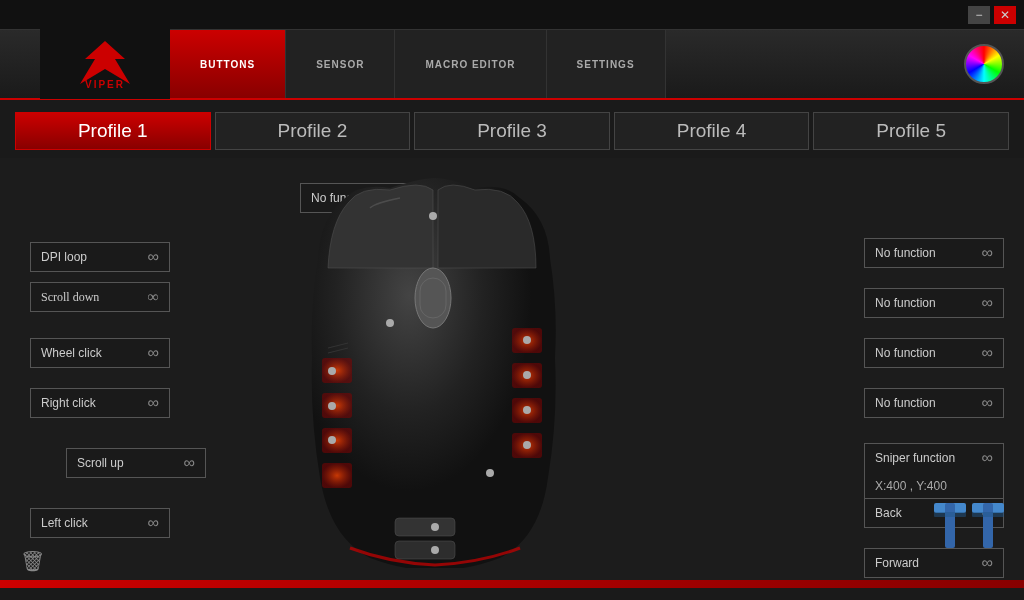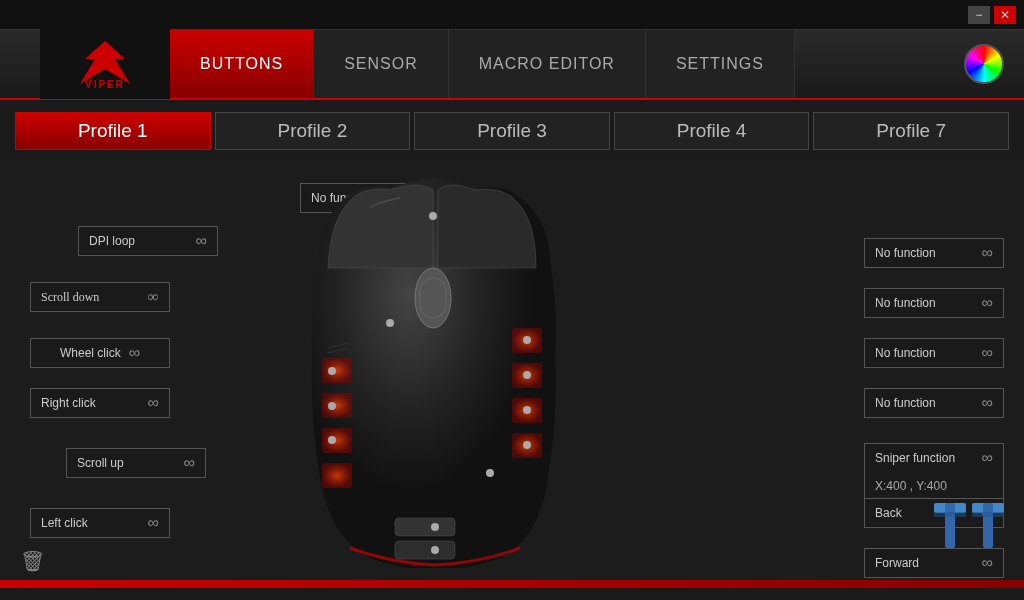--- a/index.html
+++ b/index.html
@@ -59,22 +59,22 @@
     .nav-tabs {
       display: flex;
       height: 100%;
       flex: 1;
     }
     .nav-tab {
       padding: 0 30px;
       display: flex;
       align-items: center;
       justify-content: center;
-      font-size: 16px;
-      font-weight: normal;
+      font-size: 10px;
+      font-weight: bold;
       letter-spacing: 1px;
       color: #aaa;
       cursor: pointer;
       border-right: 1px solid #333;
       background: #222;
       text-align: center;
     }
     .nav-tab.active {
       background: linear-gradient(180deg, #cc0000 0%, #880000 100%);
       color: #fff;
@@ -147,23 +147,23 @@
       min-width: 140px;
       cursor: pointer;
       white-space: nowrap;
     }
     .btn-label .infinity {
       color: #888;
       font-size: 16px;
     }
 
     
-    .label-dpi { left: 30px; top: 68px; margin-left: 48px; }
+    .label-dpi { left: 30px; top: 84px; }
     .label-scroll-down { left: 30px; top: 124px; font-family: Liberation Serif, serif; }
-    .label-wheel { left: 30px; top: 180px; justify-content: center; }
+    .label-wheel { left: 30px; top: 180px; }
     .label-right { left: 30px; top: 230px; }
     .label-scroll-up { left: 30px; top: 290px; margin-left: 36px; }
     .label-left { left: 30px; top: 350px; gap: 30px; }
 
     
     .label-no-func-top { left: 300px; top: 25px; }
 
     
     .label-r1 { right: 20px; top: 80px; }
     .label-r2 { right: 20px; top: 130px; }
@@ -240,21 +240,21 @@
   </div>
 
   <div class="color-wheel"></div>
 </div>
 
 <div class="profile-tabs">
   <div class="profile-tab active">Profile 1</div>
   <div class="profile-tab">Profile 2</div>
   <div class="profile-tab">Profile 3</div>
   <div class="profile-tab">Profile 4</div>
-  <div class="profile-tab">Profile 7</div>
+  <div class="profile-tab">Profile 5</div>
 </div>
 
 <div class="main-content">
 
   <div class="btn-label label-dpi">
     <span>DPI loop</span>
     <span class="infinity">∞</span>
   </div>
 
   <div class="btn-label label-scroll-down">

